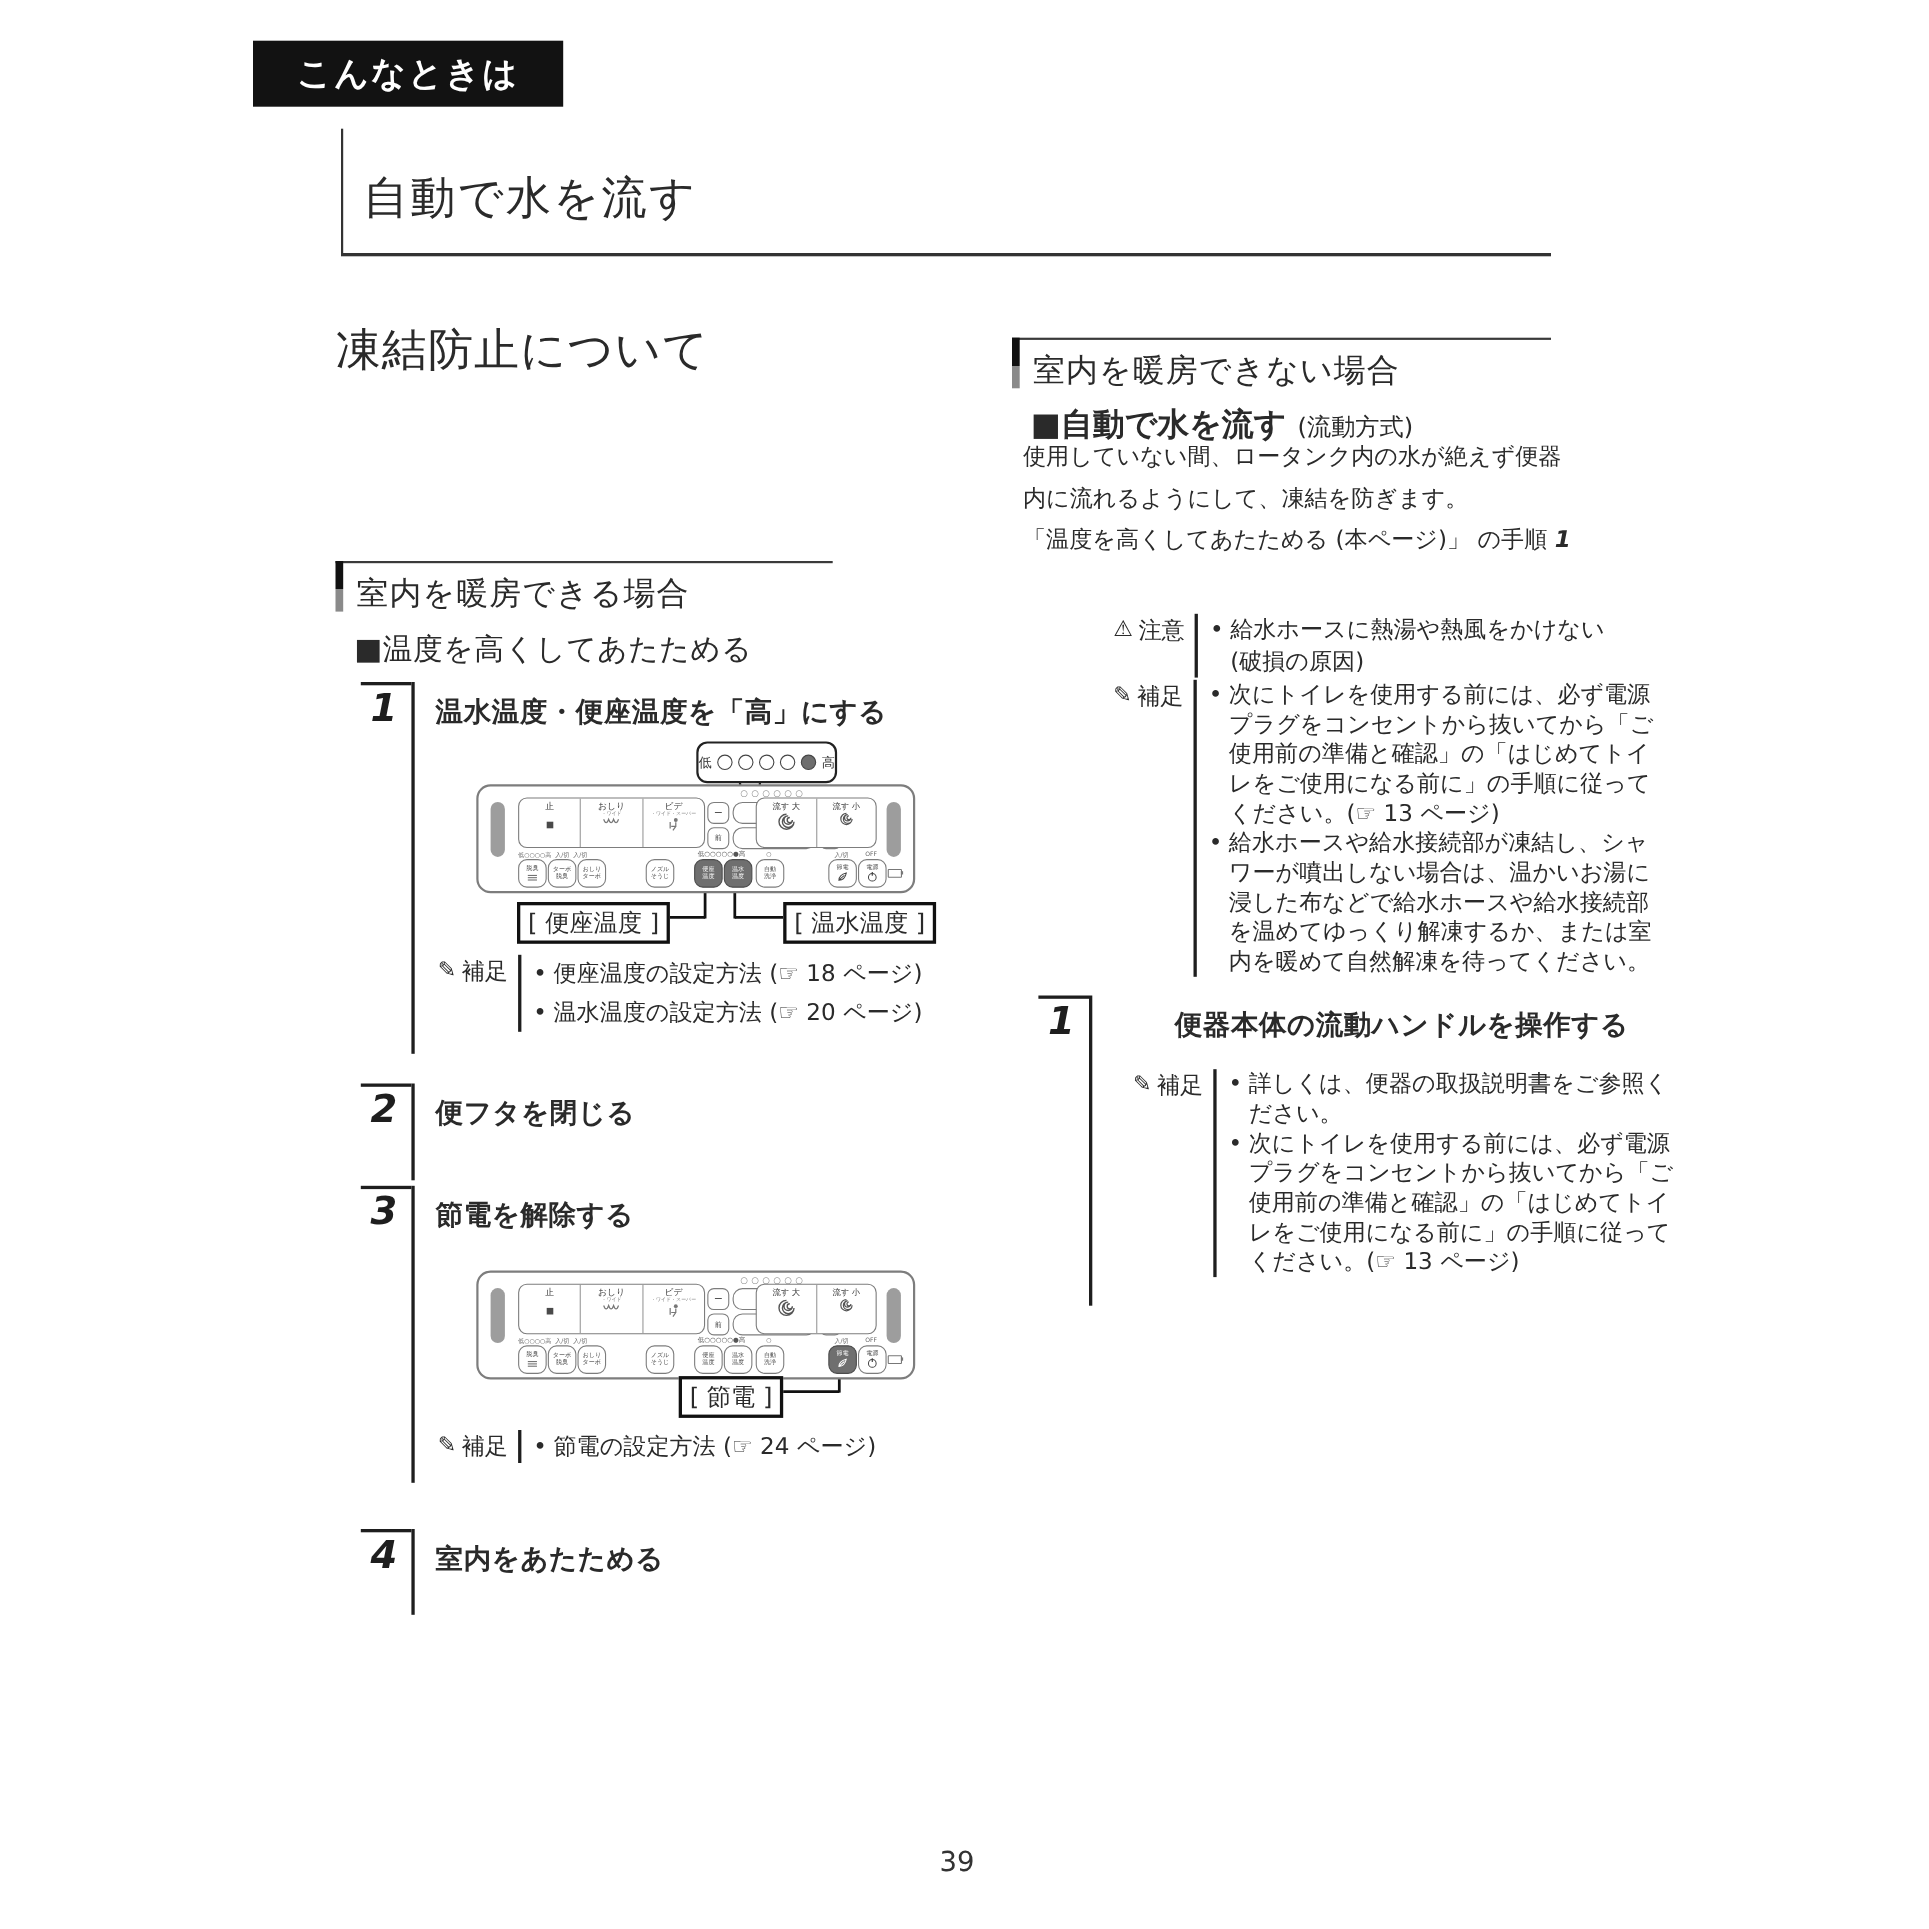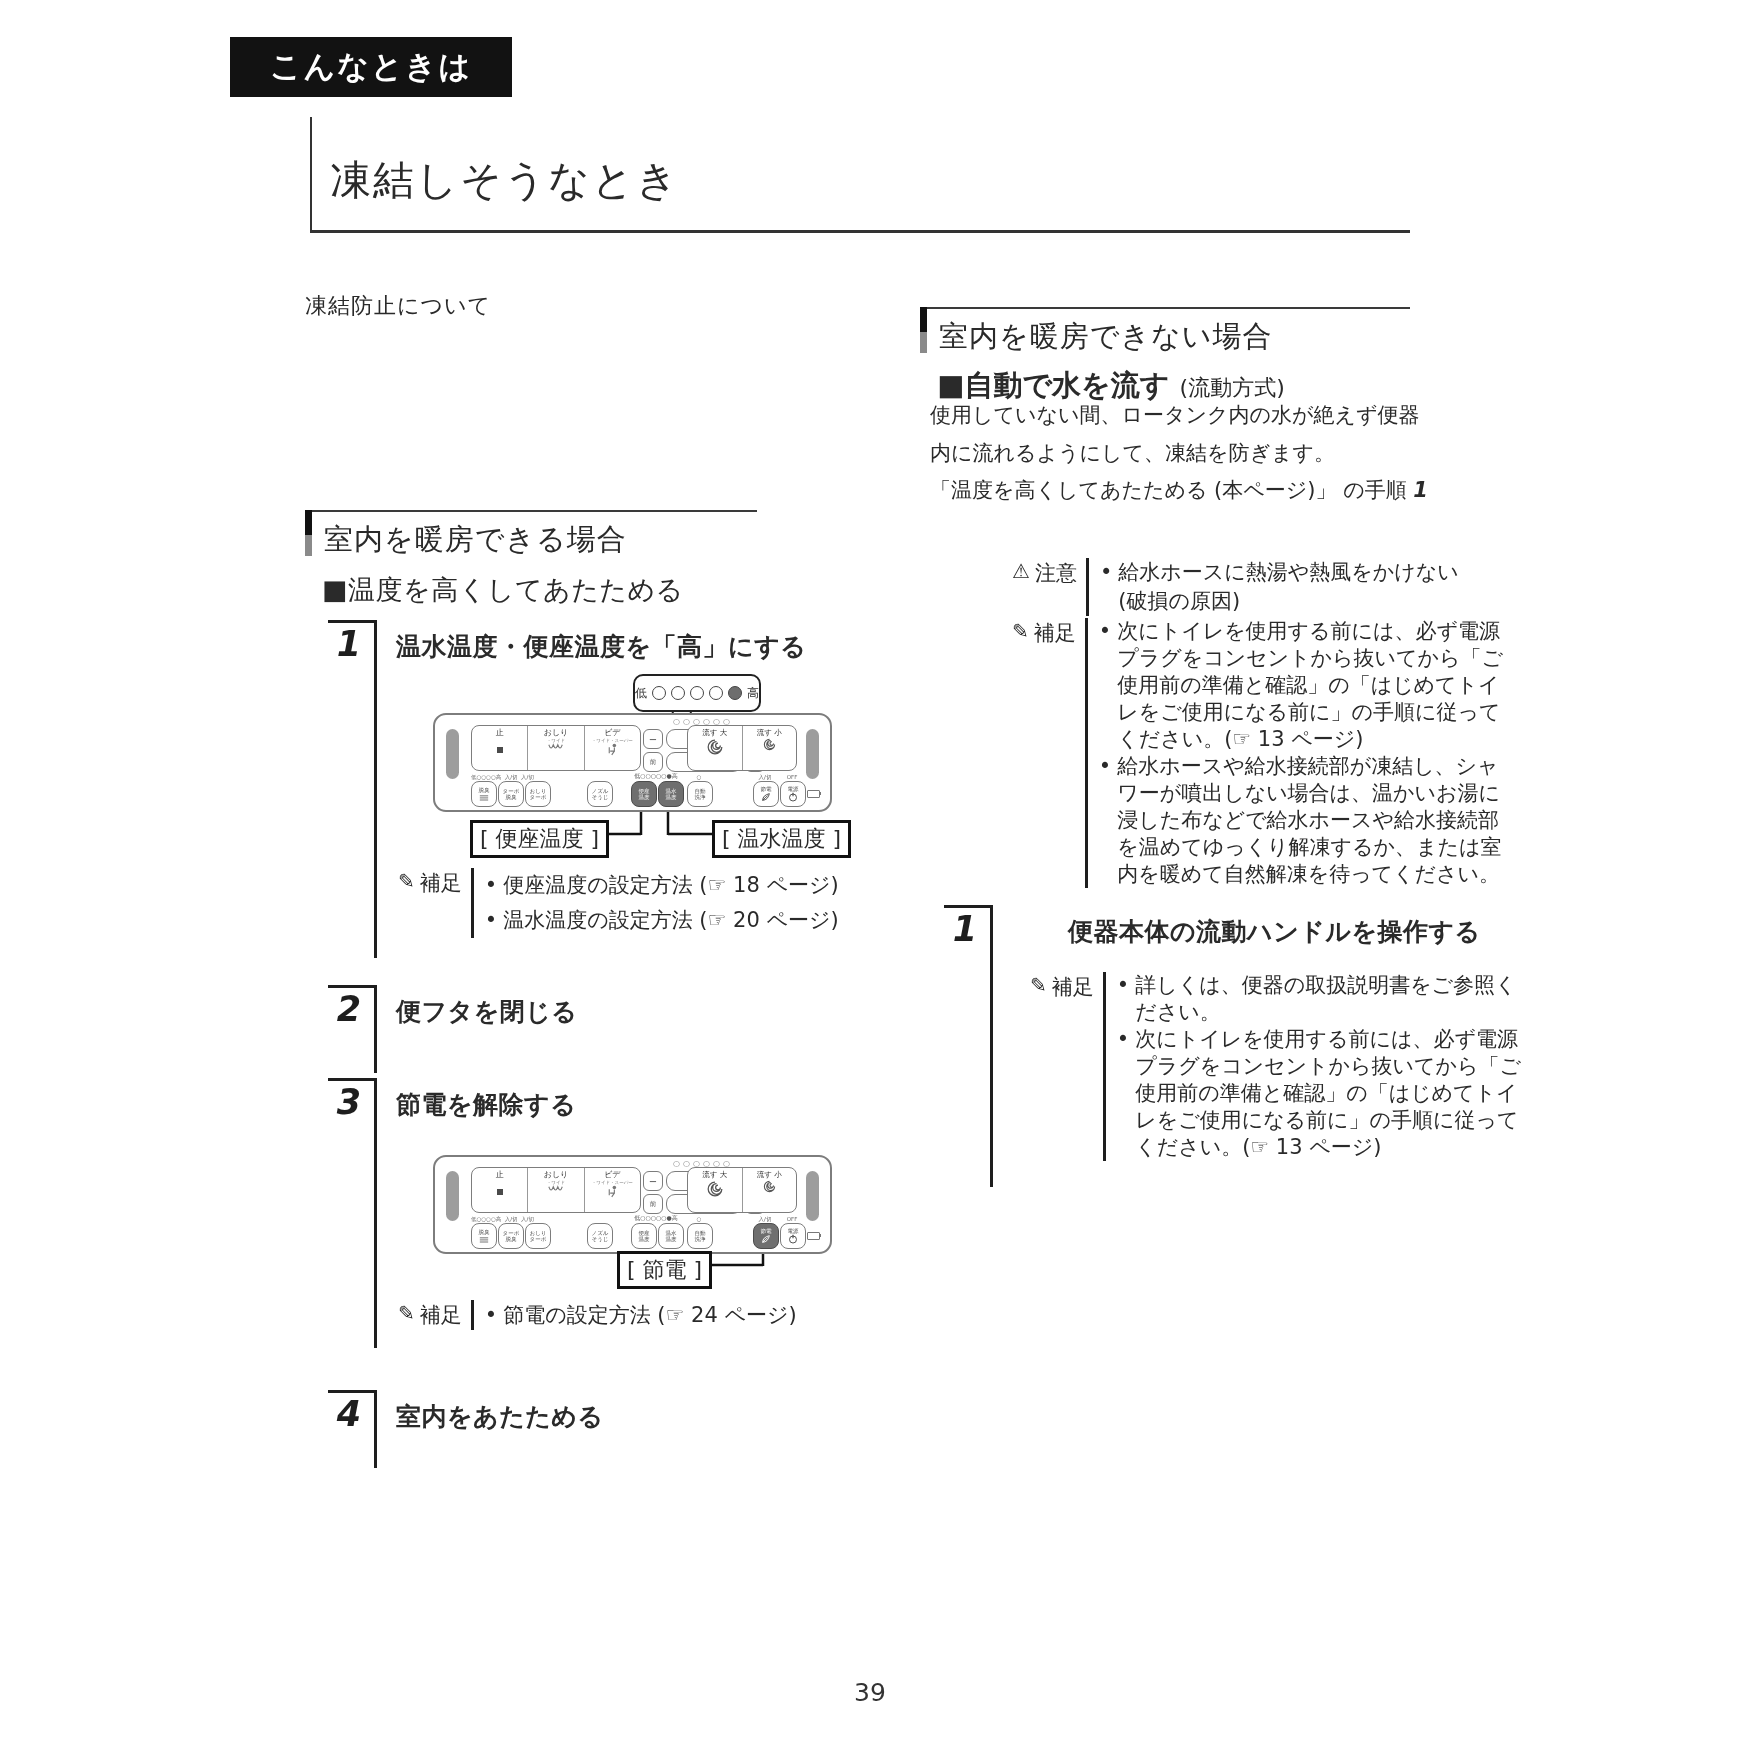--- a/index.html
+++ b/index.html
@@ -8,21 +8,21 @@
   .abs{position:absolute;}
 
   
   #badge{left:230px;top:37px;width:282px;height:60px;background:#121212;color:#fff;
          display:flex;align-items:center;justify-content:center;font-size:31px;font-weight:bold;letter-spacing:2px;}
   #title-vline{left:310px;top:117px;width:2px;height:115px;background:#333;}
   #page-title{left:330px;top:153px;font-size:41px;font-weight:500;letter-spacing:2px;}
   #title-rule{left:310px;top:230px;width:1100px;height:2.5px;background:#333;}
 
   
-  .h2{font-size:22px;font-weight:500;letter-spacing:1px;}
+  .h2{font-size:41px;font-weight:500;letter-spacing:1px;}
   .sec-rule{height:2px;background:#3a3a3a;}
   .sec-bar{width:7px;height:46px;background:linear-gradient(#111 0 55%,#8a8a8a 55% 100%);}
   .sec-head{font-size:29px;font-weight:500;letter-spacing:1px;}
   .sub-head{font-size:27px;font-weight:500;letter-spacing:0.5px;}
   #about-heading{left:305px;top:291px;}
   #about-body{left:322px;top:343px;font-size:23px;line-height:37px;white-space:pre-line;}
   #sec1-rule{left:305px;top:510px;width:452px;}
   #sec1-bar{left:305px;top:510px;}
   #sec1-heading{left:324px;top:520px;}
   #sec1-sub{left:322px;top:572px;}
@@ -104,21 +104,21 @@
 </style>
 </head>
 <body>
 
 <div class="page">
 
   <div class="abs" id="badge">
     <span>こんなときは</span>
   </div>
   <div class="abs" id="title-vline"></div>
-  <div class="abs" id="page-title">凍結しそうなとき</div>
+  <div class="abs" id="page-title">自動で水を流す</div>
   <div class="abs" id="title-rule"></div>
 
   <div class="abs h2" id="about-heading">凍結防止について</div>
 
   <div class="abs sec-rule" id="sec1-rule"></div>
   <div class="abs sec-bar" id="sec1-bar"></div>
   <div class="abs sec-head" id="sec1-heading">室内を暖房できる場合</div>
   <div class="abs sub-head" id="sec1-sub">■温度を高くしてあたためる</div>
 
   <div class="abs step-rule" id="s1-rule"></div>

